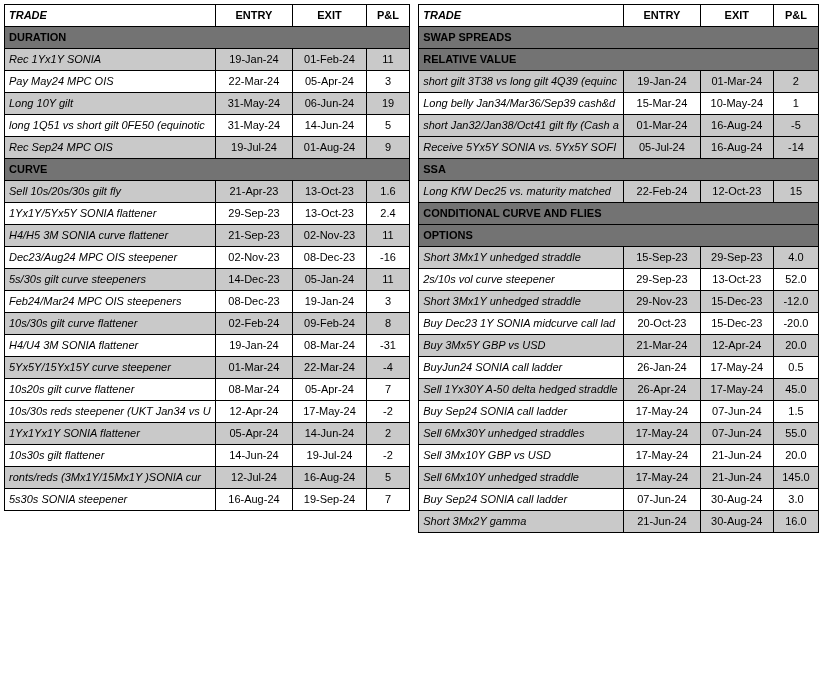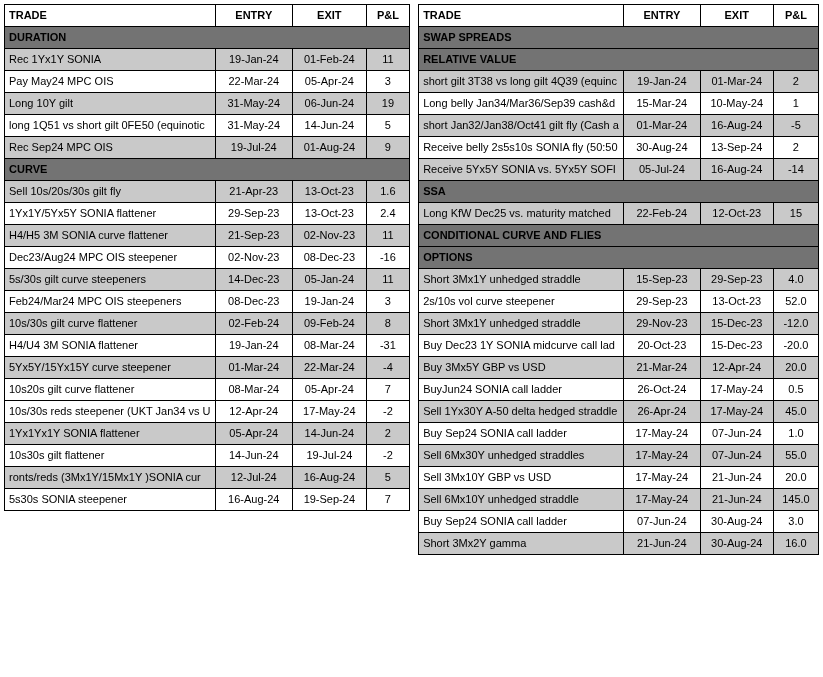--- a/index.html
+++ b/index.html
@@ -40,21 +40,21 @@
   table.blotter td, table.blotter th {
     border: 1px solid #000000;
     padding: 3px 4px;
     font-size: 11px;
     line-height: 13px;
     height: 15px;
     overflow: hidden;
     white-space: nowrap;
     vertical-align: middle;
   }
-  .col-trade { width: 192px; }
+  .col-trade { width: 192px; font-style: italic; }
   .col-entry { width: 78px; text-align: center; }
   .col-exit  { width: 72px; text-align: center; }
   .col-pl    { width: 42px; text-align: center; }
 
   .left-table .col-trade { width: 190px; }
   .right-table .col-trade { width: 196px; }
 
   thead th {
     font-weight: bold;
     background: #ffffff;
@@ -248,26 +248,20 @@
             <td class="col-entry num">15-Mar-24</td>
             <td class="col-exit num">10-May-24</td>
             <td class="col-pl num">1</td>
           </tr>
           <tr class="shaded">
             <td class="col-trade trade-cell">short Jan32/Jan38/Oct41 gilt fly (Cash a</td>
             <td class="col-entry num">01-Mar-24</td>
             <td class="col-exit num">16-Aug-24</td>
             <td class="col-pl num">-5</td>
           </tr>
-          <tr class="plain">
-            <td class="col-trade trade-cell">Receive belly 2s5s10s SONIA fly (50:50</td>
-            <td class="col-entry num">30-Aug-24</td>
-            <td class="col-exit num">13-Sep-24</td>
-            <td class="col-pl num">2</td>
-          </tr>
           <tr class="shaded">
             <td class="col-trade trade-cell">Receive 5Yx5Y SONIA vs. 5Yx5Y SOFI</td>
             <td class="col-entry num">05-Jul-24</td>
             <td class="col-exit num">16-Aug-24</td>
             <td class="col-pl num">-14</td>
           </tr>
           <tr class="section">
             <td class="trade-cell" colspan="4">SSA</td>
           </tr>
           <tr class="shaded">
@@ -307,35 +301,35 @@
             <td class="col-pl num">-20.0</td>
           </tr>
           <tr class="shaded">
             <td class="col-trade trade-cell">Buy 3Mx5Y GBP vs USD</td>
             <td class="col-entry num">21-Mar-24</td>
             <td class="col-exit num">12-Apr-24</td>
             <td class="col-pl num">20.0</td>
           </tr>
           <tr class="plain">
             <td class="col-trade trade-cell">BuyJun24 SONIA call ladder</td>
-            <td class="col-entry num">26-Oct-24</td>
+            <td class="col-entry num">26-Jan-24</td>
             <td class="col-exit num">17-May-24</td>
             <td class="col-pl num">0.5</td>
           </tr>
           <tr class="shaded">
             <td class="col-trade trade-cell">Sell 1Yx30Y A-50 delta hedged straddle</td>
             <td class="col-entry num">26-Apr-24</td>
             <td class="col-exit num">17-May-24</td>
             <td class="col-pl num">45.0</td>
           </tr>
           <tr class="plain">
             <td class="col-trade trade-cell">Buy Sep24 SONIA call ladder</td>
             <td class="col-entry num">17-May-24</td>
             <td class="col-exit num">07-Jun-24</td>
-            <td class="col-pl num">1.0</td>
+            <td class="col-pl num">1.5</td>
           </tr>
           <tr class="shaded">
             <td class="col-trade trade-cell">Sell 6Mx30Y unhedged straddles</td>
             <td class="col-entry num">17-May-24</td>
             <td class="col-exit num">07-Jun-24</td>
             <td class="col-pl num">55.0</td>
           </tr>
           <tr class="plain">
             <td class="col-trade trade-cell">Sell 3Mx10Y GBP vs USD</td>
             <td class="col-entry num">17-May-24</td>

